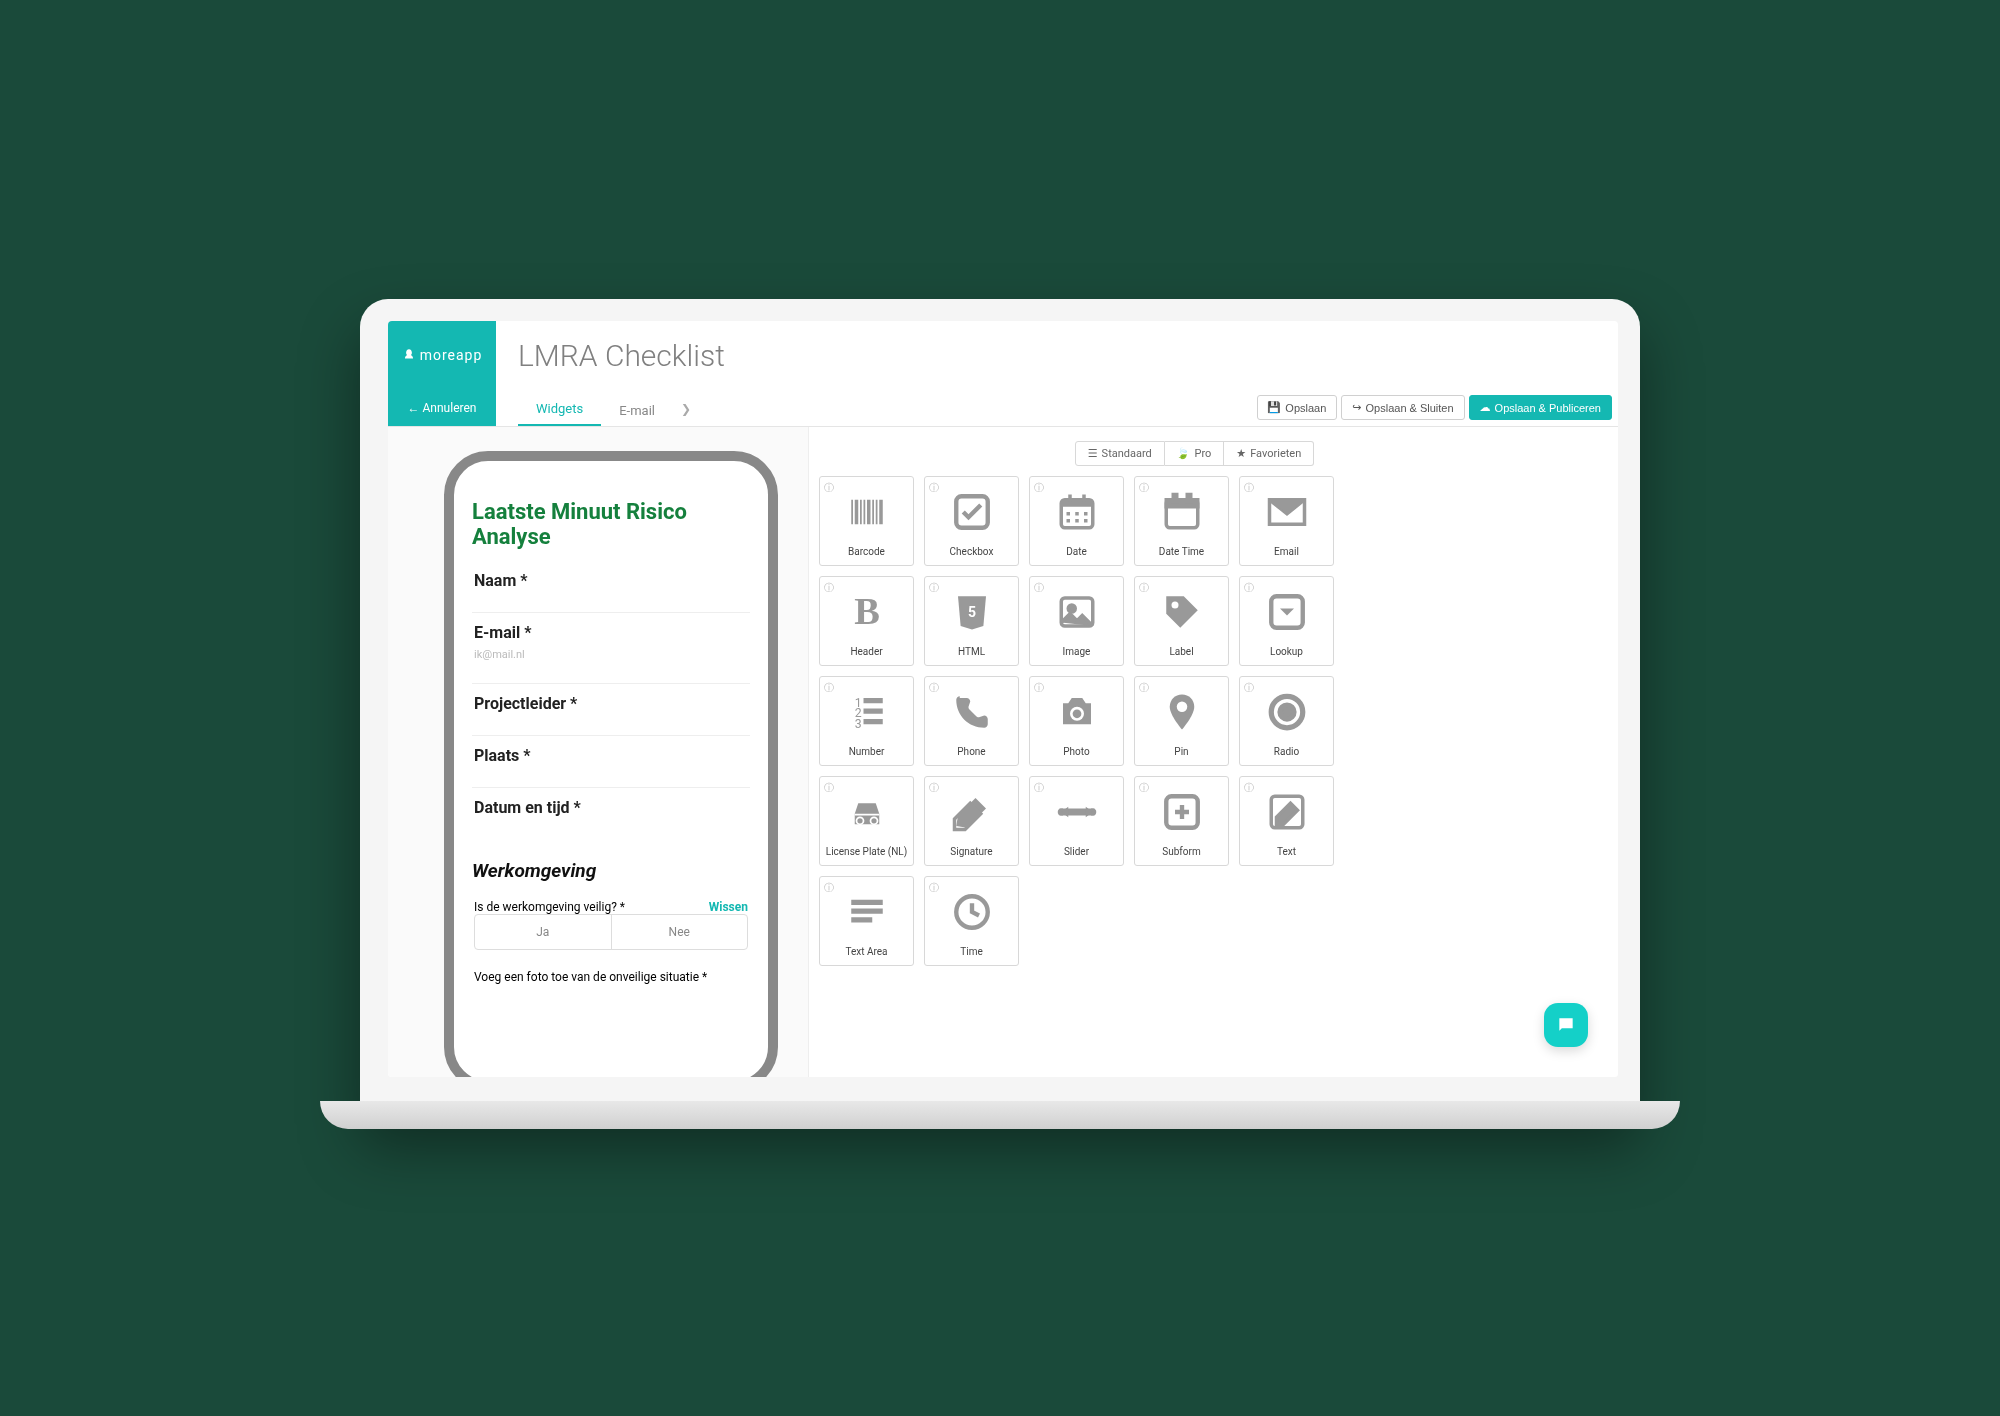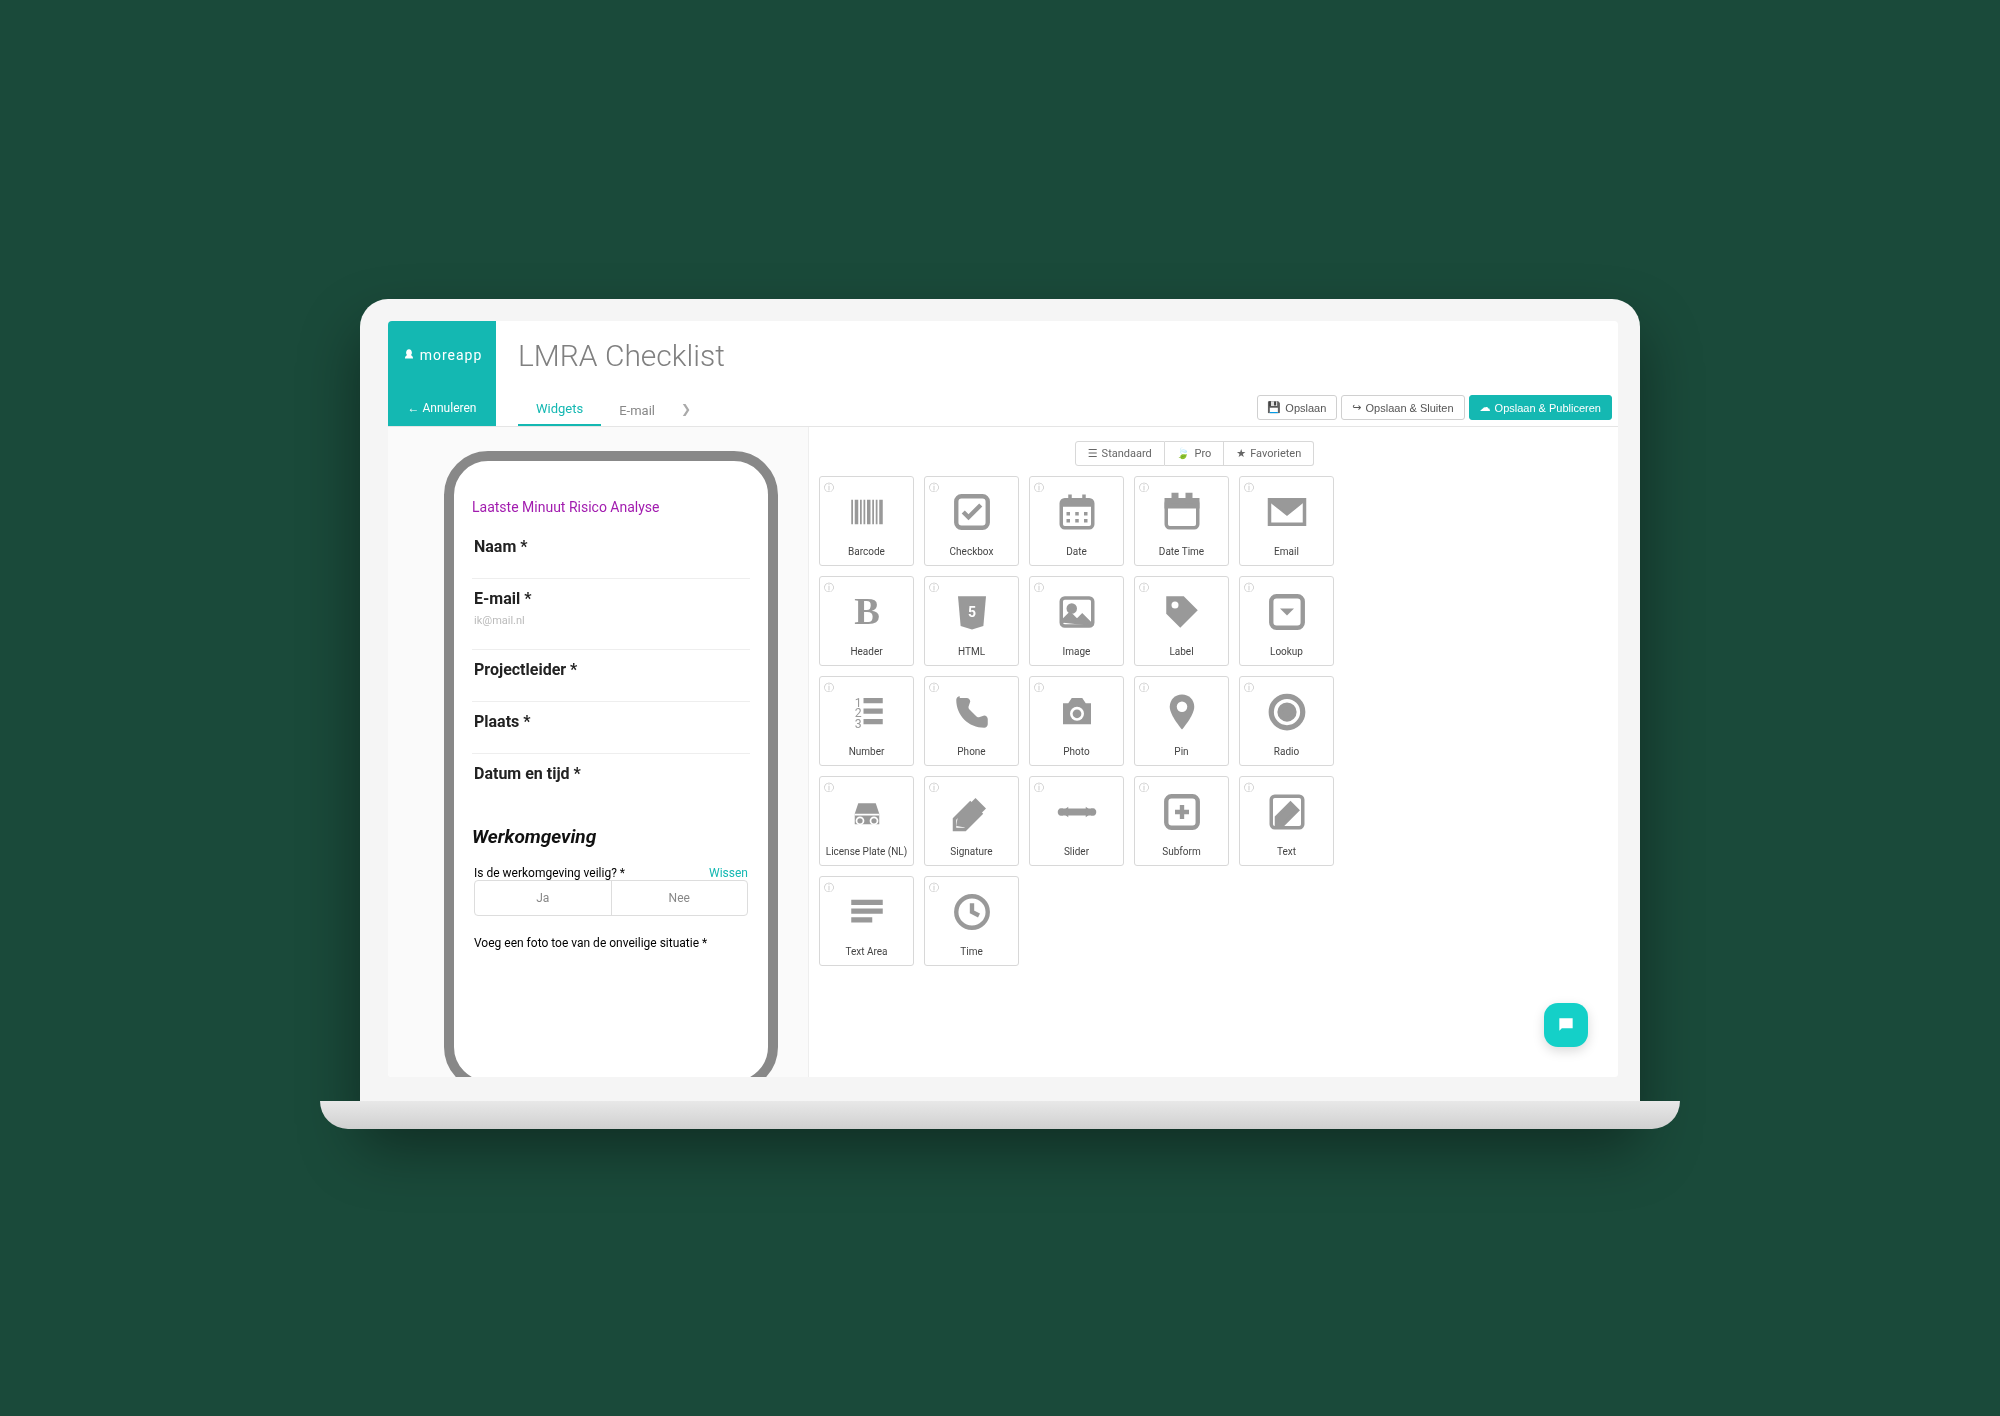--- a/index.html
+++ b/index.html
@@ -138,24 +138,24 @@
 .phone-frame {
   width: 334px;
   border: 10px solid #888;
   border-radius: 44px;
   background: #fff;
   padding: 30px 18px 0 18px;
   height: 640px;
   overflow: hidden;
 }
 .phone-frame h2 {
-  font-size: 14px;
-  font-weight: 400;
+  font-size: 22px;
+  font-weight: 700;
   margin: 8px 0 12px 0;
-  color: #a21caf;
+  color: #15803d;
 }
 .form-field {
   border-top: 1px solid #eee;
   padding: 10px 2px 22px 2px;
 }
 .form-field:first-of-type { border-top: none; }
 .form-field label {
   font-size: 16px;
   color: #222;
   font-weight: 700;
@@ -181,21 +181,21 @@
   justify-content: space-between;
   align-items: center;
 }
 .question .q-label {
   font-size: 12px;
   font-weight: 400;
 }
 .question .wissen {
   font-size: 12px;
   color: #14b8b2;
-  font-weight: 400;
+  font-weight: 700;
   text-align: center;
 }
 .choice-row {
   display: flex;
   border: 1px solid #ddd;
   border-radius: 4px;
 }
 .choice {
   flex: 1;
   text-align: center;

